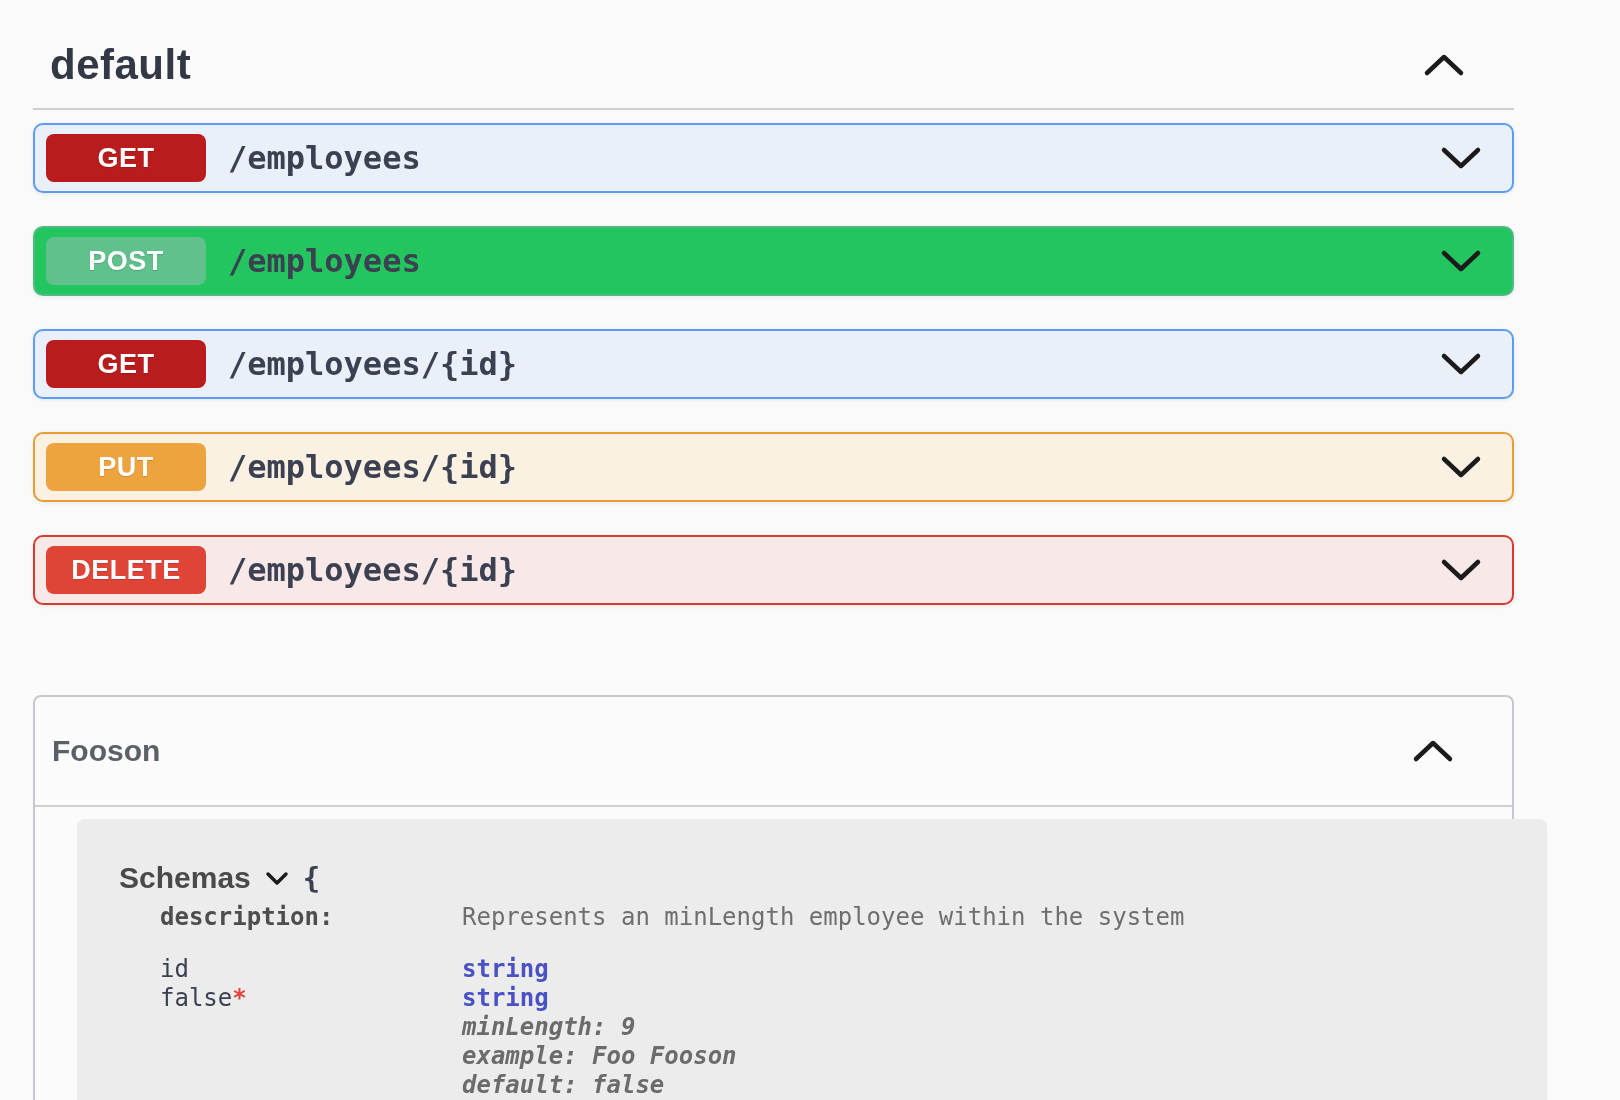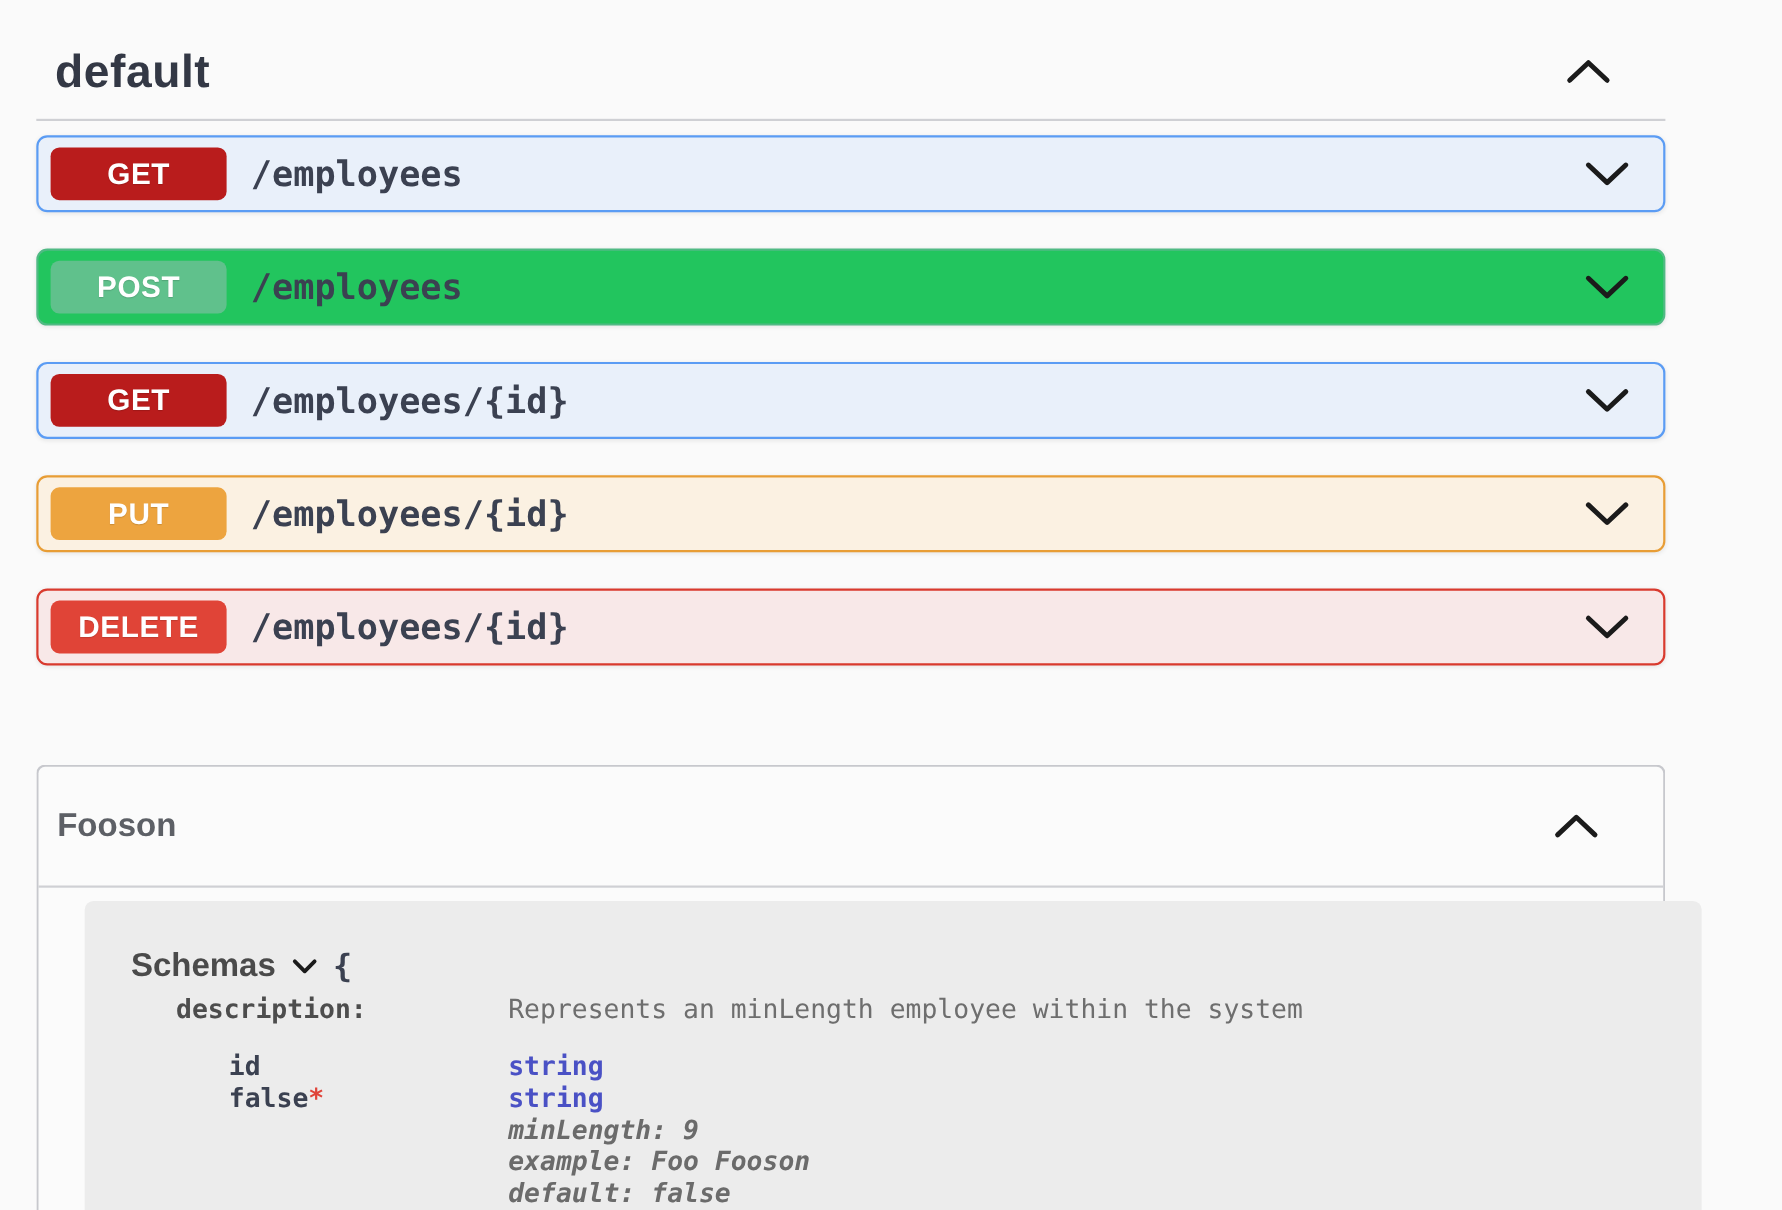--- a/index.html
+++ b/index.html
@@ -147,21 +147,21 @@
     line-height: 29px;
     color: #3b4151;
   }
   .prop-row { display: flex; gap: 10px; }
   .prop-label {
     flex: 0 0 292px;
     font-weight: 700;
     color: #4d4d4d;
     white-space: nowrap;
   }
-  .prop-name { color: #3b4151; font-weight: 700; margin-left: 48px; }
+  .prop-name { color: #3b4151; font-weight: 400; }
   .required-star { color: #e0443a; font-weight: 700; }
   .prop-value { flex: 1 1 auto; white-space: nowrap; }
   .prop-desc-value { color: #6e6e6e; }
   .prop-type { color: #4a51c5; font-weight: 700; }
   .prop-constraint { color: #6b6b6b; font-style: italic; font-weight: 600; }
   .props-gap { height: 23px; }
 
   svg.chev { display: block; }
 </style>
 </head>

